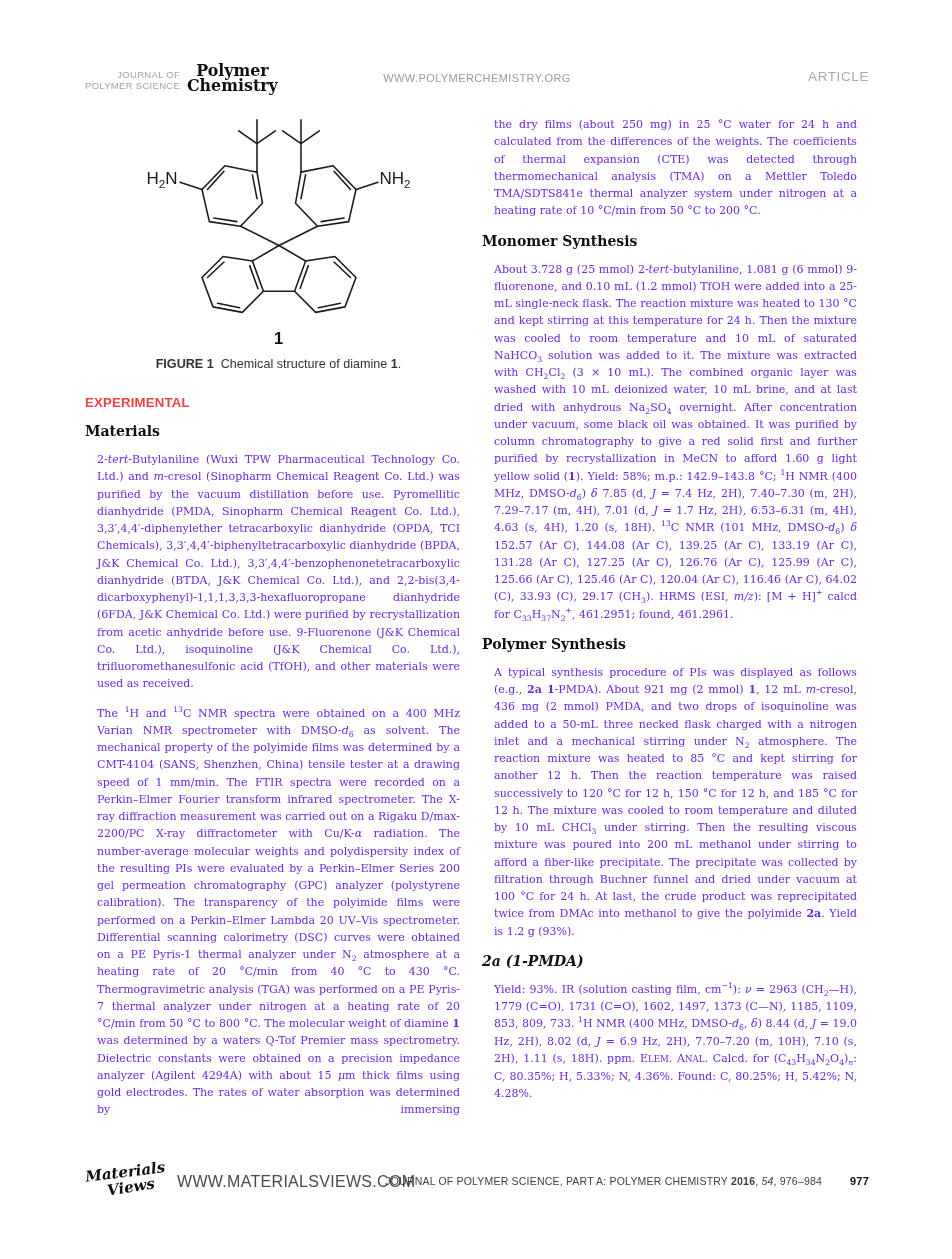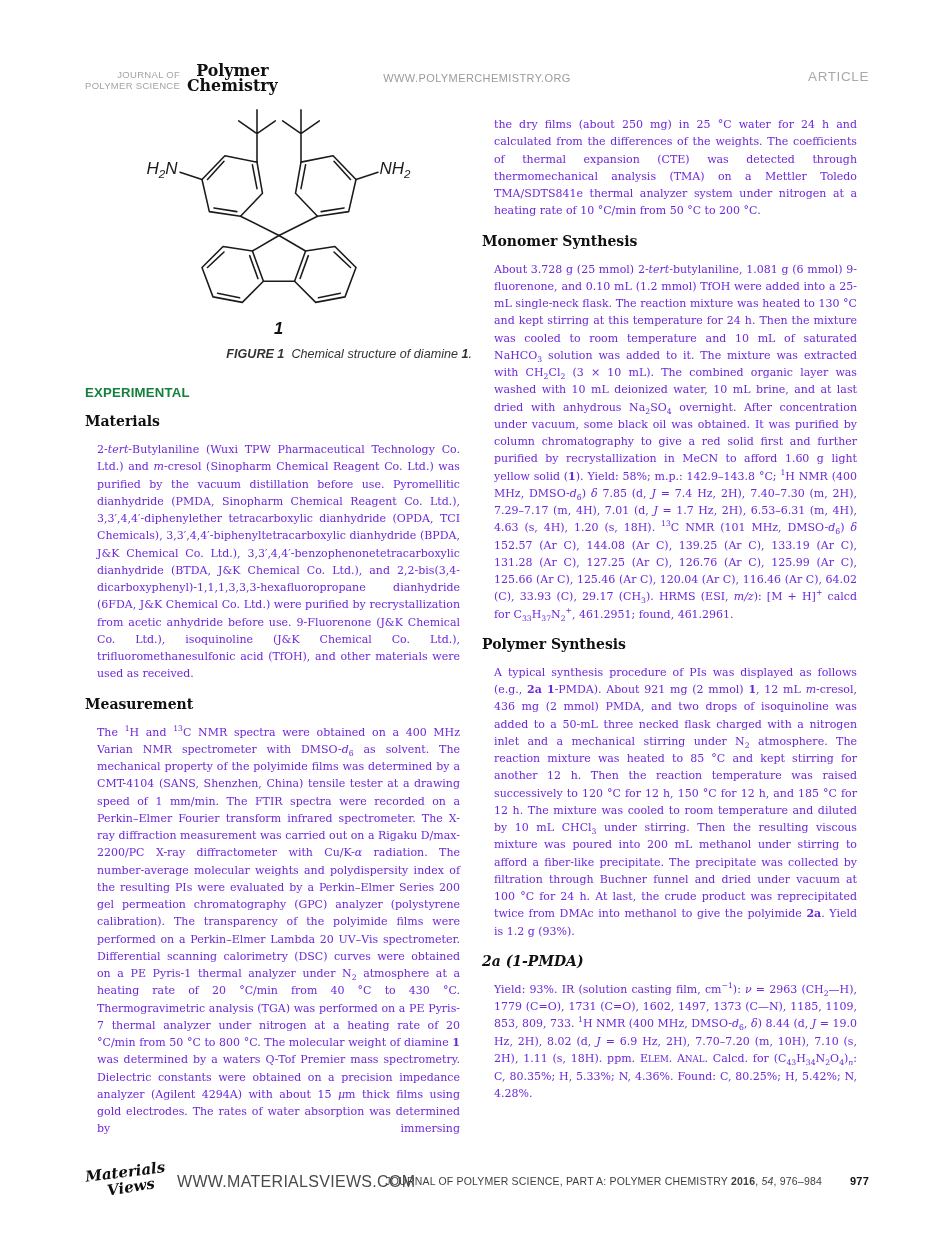--- a/index.html
+++ b/index.html
@@ -19,37 +19,37 @@
                font-size:13.5px;color:#a9a9a9;letter-spacing:.6px;}
 
   
   .cols{position:absolute;top:104px;left:85px;width:784px;display:flex;gap:10px;}
   .col{width:387px;}
   p.body{margin:12px;font-size:11px;line-height:17.25px;text-align:justify;color:#6d28d9;}
   p.cont-end{text-align-last:justify;}
   sub,sup{font-size:70%;line-height:0;}
   small{font-size:78%;}
   h2.exp{margin:24px 0 13px;font-family:"Liberation Sans",sans-serif;font-size:13.2px;
-         font-weight:700;color:#15803d;letter-spacing:.2px;}
+         font-weight:700;color:#ef4444;letter-spacing:.2px;}
   h3.sec{margin:13px 0 3px;font-size:14px;font-weight:700;color:#101010;}
   h3.ital{font-style:italic;}
 
   
-  figure{margin:0;font-style:italic;}
+  figure{margin:12px;}
   .struct{position:relative;width:330px;margin:2px auto 0;}
   .struct svg{display:block;}
   .bond{fill:none;stroke:#1b1b1b;stroke-width:1.7;stroke-linecap:round;stroke-linejoin:round;}
   .amine{position:absolute;font-family:"Liberation Sans",sans-serif;font-size:17px;color:#1b1b1b;white-space:nowrap;}
   .amine sub{font-size:68%;}
   .amine-left{left:64px;top:64px;transform:translate(-100%,-55%);}
   .amine-right{left:266px;top:64px;transform:translateY(-55%);}
   .compound-num{margin-top:-12px;text-align:center;font-family:"Liberation Sans",sans-serif;
                 font-weight:700;font-size:16.5px;color:#111;}
   figcaption{margin-top:9px;font-family:"Liberation Sans",sans-serif;font-size:12.6px;
-             color:#333;text-align:right;}
+             color:#333;text-align:center;}
 
   
   .ftr{position:absolute;left:85px;right:83px;top:1160px;height:52px;}
   .ftr-left{position:absolute;left:0;top:0;display:flex;align-items:center;}
   .mv-logo{position:relative;width:78px;height:44px;color:#0e0e0e;
            font-family:"DejaVu Serif",serif;font-weight:700;font-style:italic;}
   .mv-l1{position:absolute;left:0;top:3px;font-size:15px;transform:rotate(-7deg);}
   .mv-l2{position:absolute;left:22px;top:18px;font-size:15px;transform:rotate(-9deg);}
   .ftr-url{margin-left:14px;font-family:"Liberation Sans",sans-serif;font-size:16px;
            color:#4a4a4a;letter-spacing:.3px;}
@@ -122,21 +122,20 @@
           <div class="compound-num">1</div>
         </div>
         <figcaption><b>FIGURE 1</b>&nbsp; Chemical structure of diamine <b>1</b>.</figcaption>
       </figure>
 
       <h2 class="exp">EXPERIMENTAL</h2>
 
       <h3 class="sec" style="margin-top:0">Materials</h3>
       <p class="body">2-<i>tert</i>-Butylaniline (Wuxi TPW Pharmaceutical Technology Co. Ltd.) and <i>m</i>-cresol (Sinopharm Chemical Reagent Co. Ltd.) was purified by the vacuum distillation before use. Pyromellitic dianhydride (PMDA, Sinopharm Chemical Reagent Co. Ltd.), 3,3′,4,4′-diphenylether tetracarboxylic dianhydride (OPDA, TCI Chemicals), 3,3′,4,4′-biphenyltetracarboxylic dianhydride (BPDA, J&amp;K Chemical Co. Ltd.), 3,3′,4,4′-benzophenonetetracarboxylic dianhydride (BTDA, J&amp;K Chemical Co. Ltd.), and 2,2-bis(3,4-dicarboxyphenyl)-1,1,1,3,3,3-hexafluoropropane dianhydride (6FDA, J&amp;K Chemical Co. Ltd.) were purified by recrystallization from acetic anhydride before use. 9-Fluorenone (J&amp;K Chemical Co. Ltd.), isoquinoline (J&amp;K Chemical Co. Ltd.), trifluoromethanesulfonic acid (TfOH), and other materials were used as received.</p>
 
-      <h3 class="sec">Measurement</h3>
       <p class="body cont-end">The <sup>1</sup>H and <sup>13</sup>C NMR spectra were obtained on a 400 MHz Varian NMR spectrometer with DMSO-<i>d</i><sub>6</sub> as solvent. The mechanical property of the polyimide films was determined by a CMT-4104 (SANS, Shenzhen, China) tensile tester at a drawing speed of 1 mm/min. The FTIR spectra were recorded on a Perkin–Elmer Fourier transform infrared spectrometer. The X-ray diffraction measurement was carried out on a Rigaku D/max-2200/PC X-ray diffractometer with Cu/K-<i>α</i> radiation. The number-average molecular weights and polydispersity index of the resulting PIs were evaluated by a Perkin–Elmer Series 200 gel permeation chromatography (GPC) analyzer (polystyrene calibration). The transparency of the polyimide films were performed on a Perkin–Elmer Lambda 20 UV–Vis spectrometer. Differential scanning calorimetry (DSC) curves were obtained on a PE Pyris-1 thermal analyzer under N<sub>2</sub> atmosphere at a heating rate of 20 °C/min from 40 °C to 430 °C. Thermogravimetric analysis (TGA) was performed on a PE Pyris-7 thermal analyzer under nitrogen at a heating rate of 20 °C/min from 50 °C to 800 °C. The molecular weight of diamine <b>1</b> was determined by a waters Q-Tof Premier mass spectrometry. Dielectric constants were obtained on a precision impedance analyzer (Agilent 4294A) with about 15 <i>μ</i>m thick films using gold electrodes. The rates of water absorption was determined by immersing</p>
     </section>
 
     <section class="col">
       <p class="body">the dry films (about 250 mg) in 25 °C water for 24 h and calculated from the differences of the weights. The coefficients of thermal expansion (CTE) was detected through thermomechanical analysis (TMA) on a Mettler Toledo TMA/SDTS841e thermal analyzer system under nitrogen at a heating rate of 10 °C/min from 50 °C to 200 °C.</p>
 
       <h3 class="sec">Monomer Synthesis</h3>
       <p class="body">About 3.728 g (25 mmol) 2-<i>tert</i>-butylaniline, 1.081 g (6 mmol) 9-fluorenone, and 0.10 mL (1.2 mmol) TfOH were added into a 25-mL single-neck flask. The reaction mixture was heated to 130 °C and kept stirring at this temperature for 24 h. Then the mixture was cooled to room temperature and 10 mL of saturated NaHCO<sub>3</sub> solution was added to it. The mixture was extracted with CH<sub>2</sub>Cl<sub>2</sub> (3 × 10 mL). The combined organic layer was washed with 10 mL deionized water, 10 mL brine, and at last dried with anhydrous Na<sub>2</sub>SO<sub>4</sub> overnight. After concentration under vacuum, some black oil was obtained. It was purified by column chromatography to give a red solid first and further purified by recrystallization in MeCN to afford 1.60 g light yellow solid (<b>1</b>). Yield: 58%; m.p.: 142.9–143.8 °C; <sup>1</sup>H NMR (400 MHz, DMSO-<i>d</i><sub>6</sub>) <i>δ</i> 7.85 (d, <i>J</i> = 7.4 Hz, 2H), 7.40–7.30 (m, 2H), 7.29–7.17 (m, 4H), 7.01 (d, <i>J</i> = 1.7 Hz, 2H), 6.53–6.31 (m, 4H), 4.63 (s, 4H), 1.20 (s, 18H). <sup>13</sup>C NMR (101 MHz, DMSO-<i>d</i><sub>6</sub>) <i>δ</i> 152.57 (Ar C), 144.08 (Ar C), 139.25 (Ar C), 133.19 (Ar C), 131.28 (Ar C), 127.25 (Ar C), 126.76 (Ar C), 125.99 (Ar C), 125.66 (Ar C), 125.46 (Ar C), 120.04 (Ar C), 116.46 (Ar C), 64.02 (C), 33.93 (C), 29.17 (CH<sub>3</sub>). HRMS (ESI, <i>m/z</i>): [M + H]<sup>+</sup> calcd for C<sub>33</sub>H<sub>37</sub>N<sub>2</sub><sup>+</sup>, 461.2951; found, 461.2961.</p>
 
       <h3 class="sec">Polymer Synthesis</h3>

